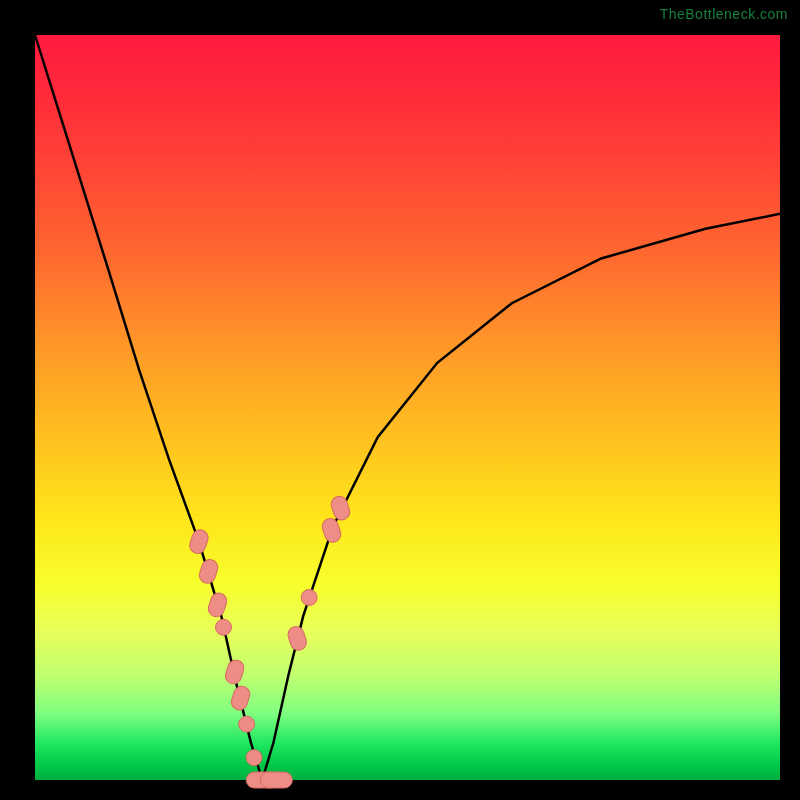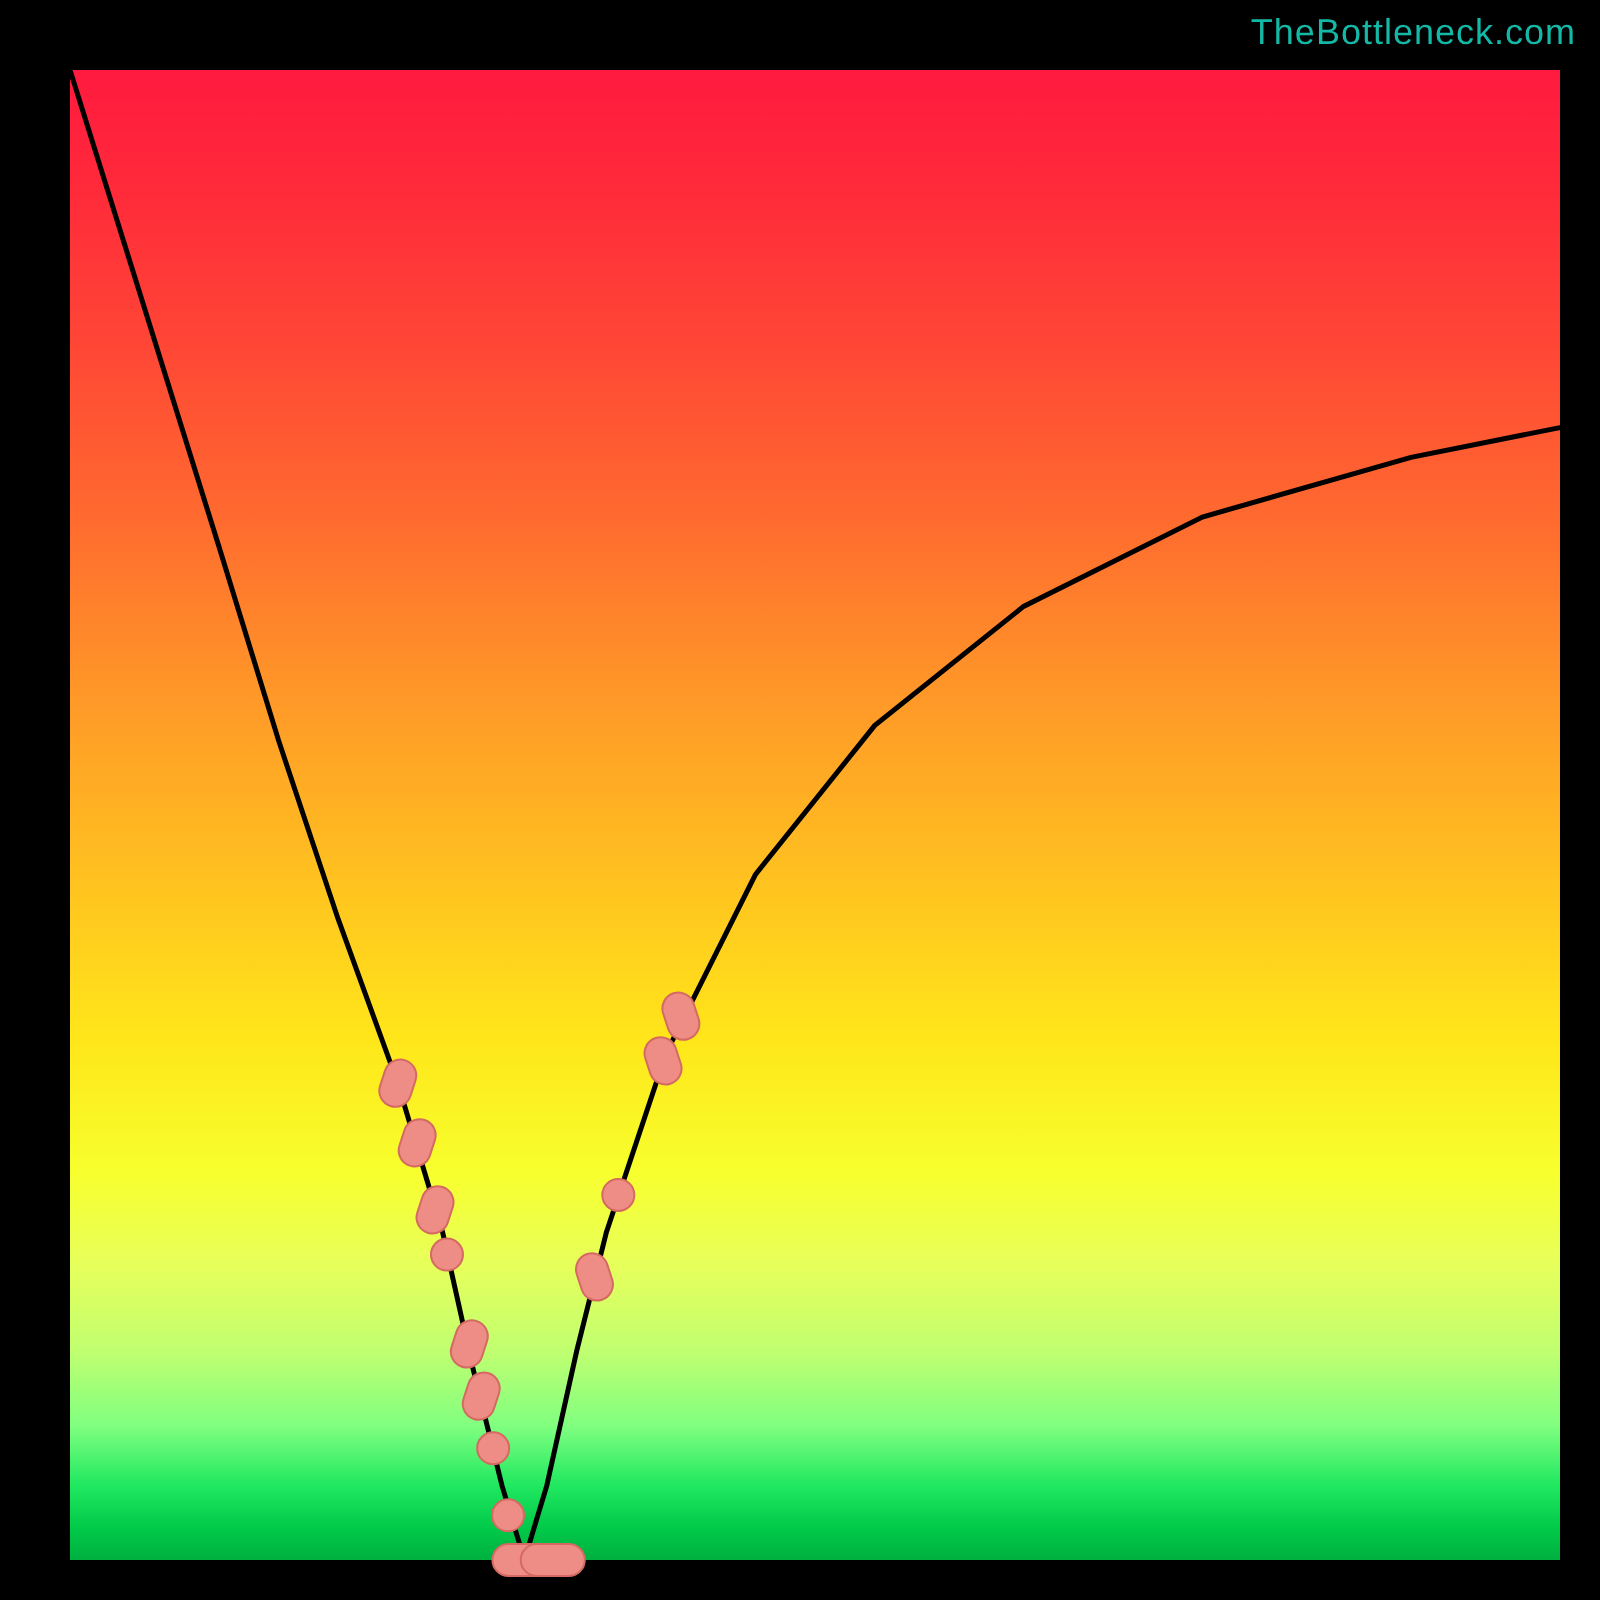--- a/index.html
+++ b/index.html
@@ -41,22 +41,22 @@
       #80ff80 91%,
       #20e860 95%,
       #00c848 98%,
       #00b040 100%
     );
   }
   .watermark {
     position: absolute;
     top: 6px;
     right: 12px;
-    color: #14b8a6;
-    font-size: 18px;
+    color: #15803d;
+    font-size: 14px;
     font-weight: 500;
     letter-spacing: 0.5px;
     user-select: none;
   }
   svg.overlay {
     position: absolute;
     left: 0;
     top: 0;
     pointer-events: none;
   }

